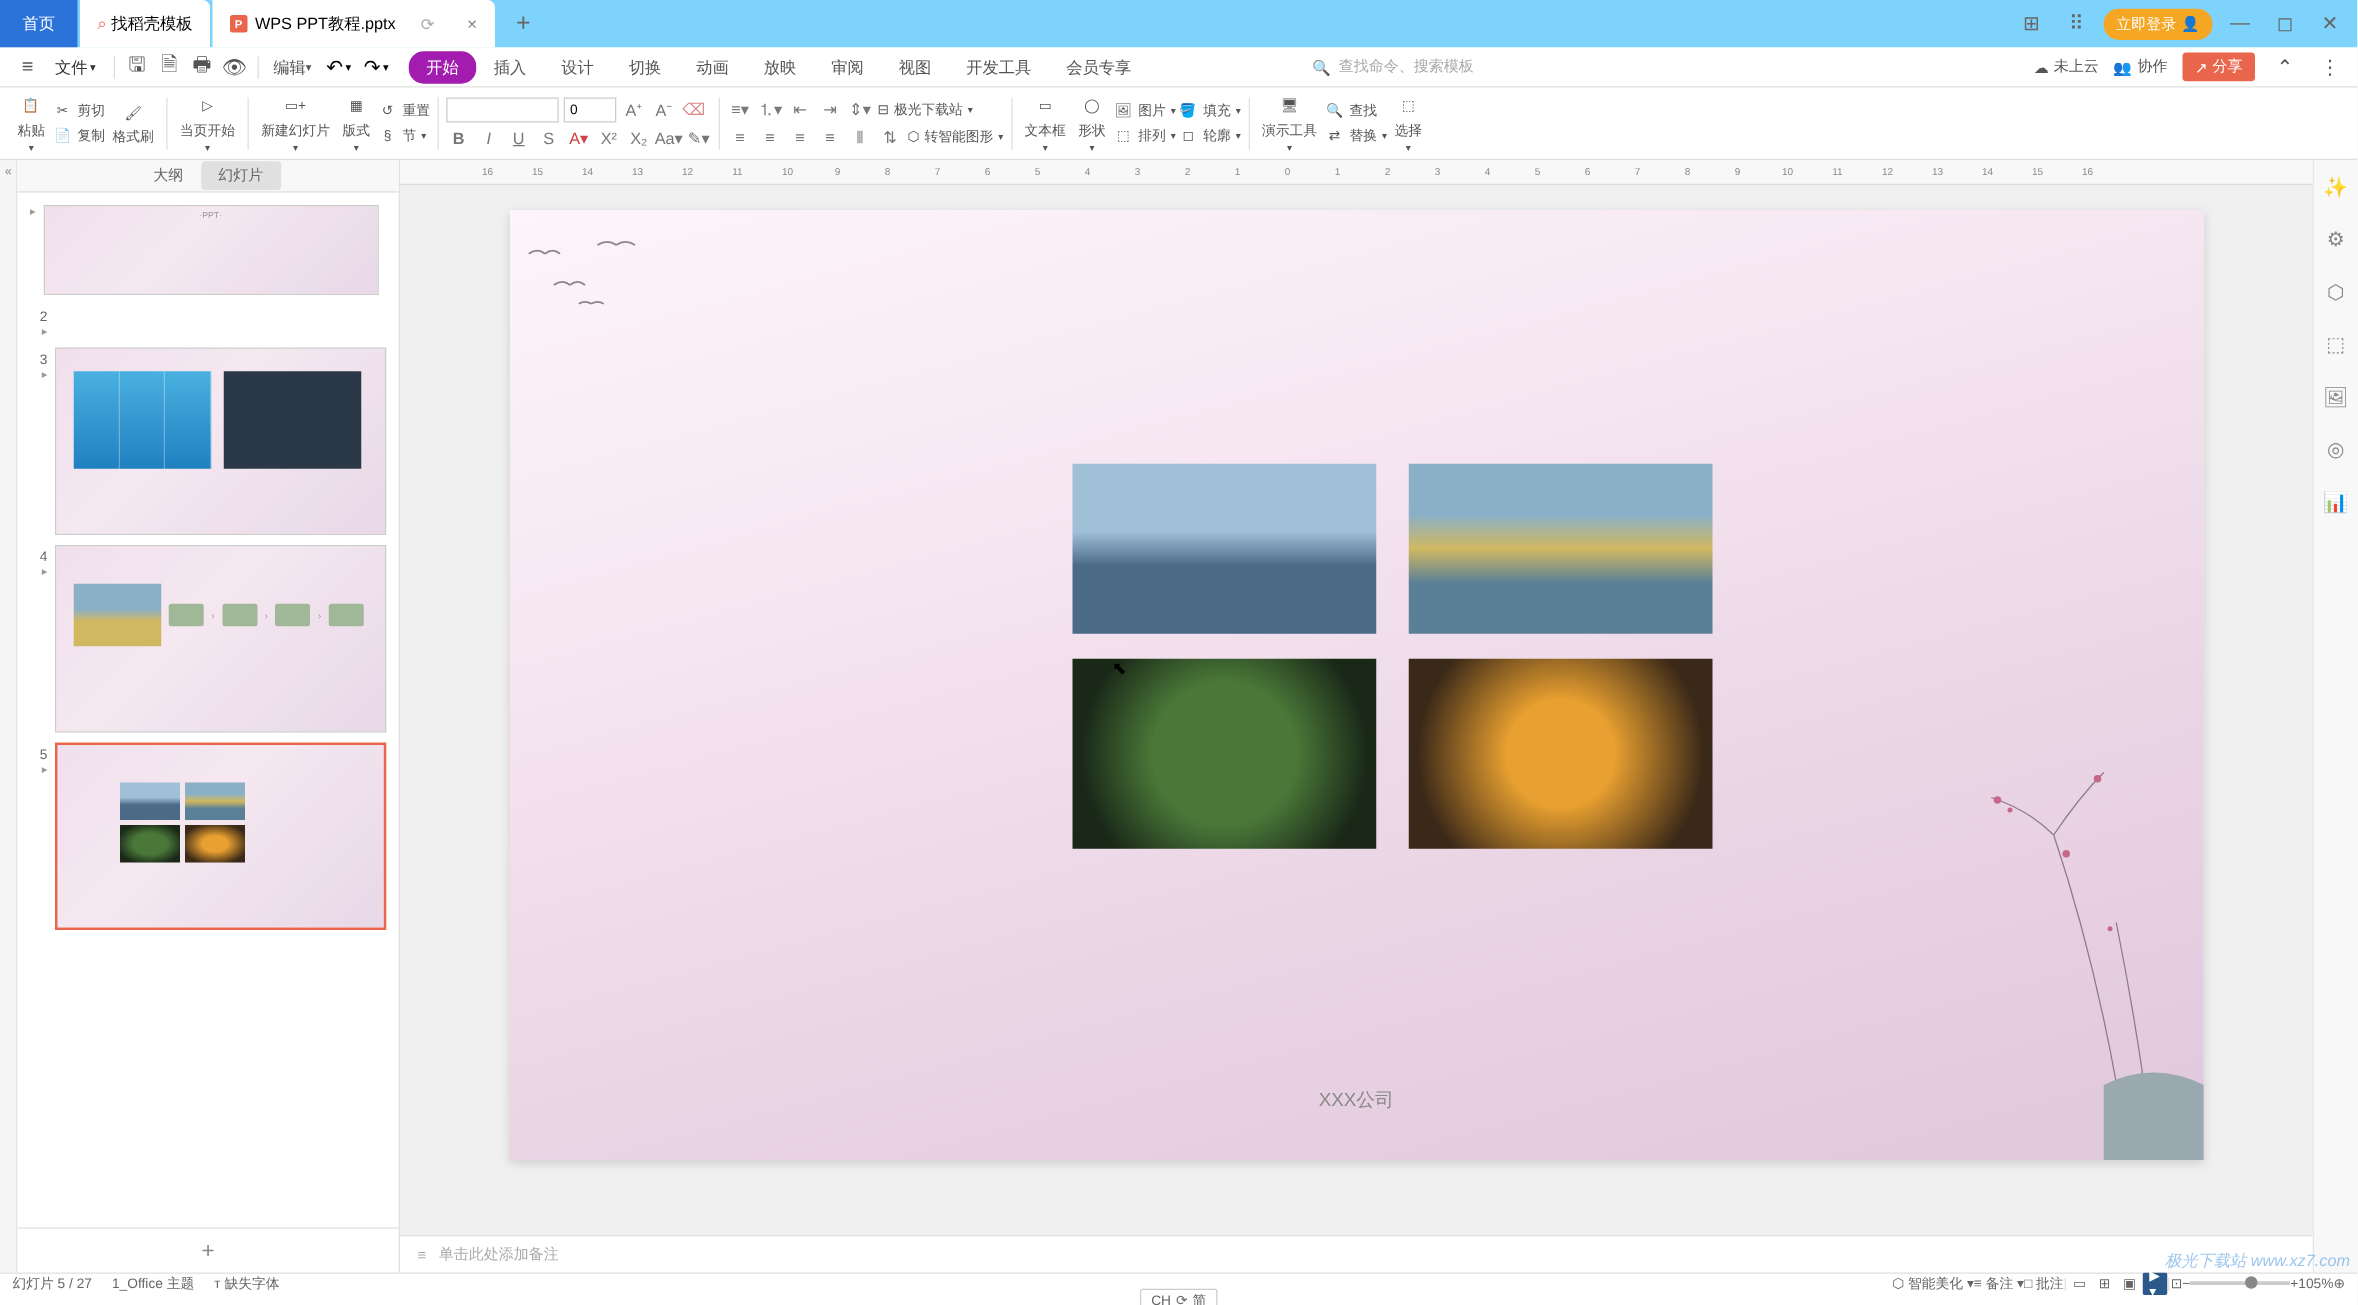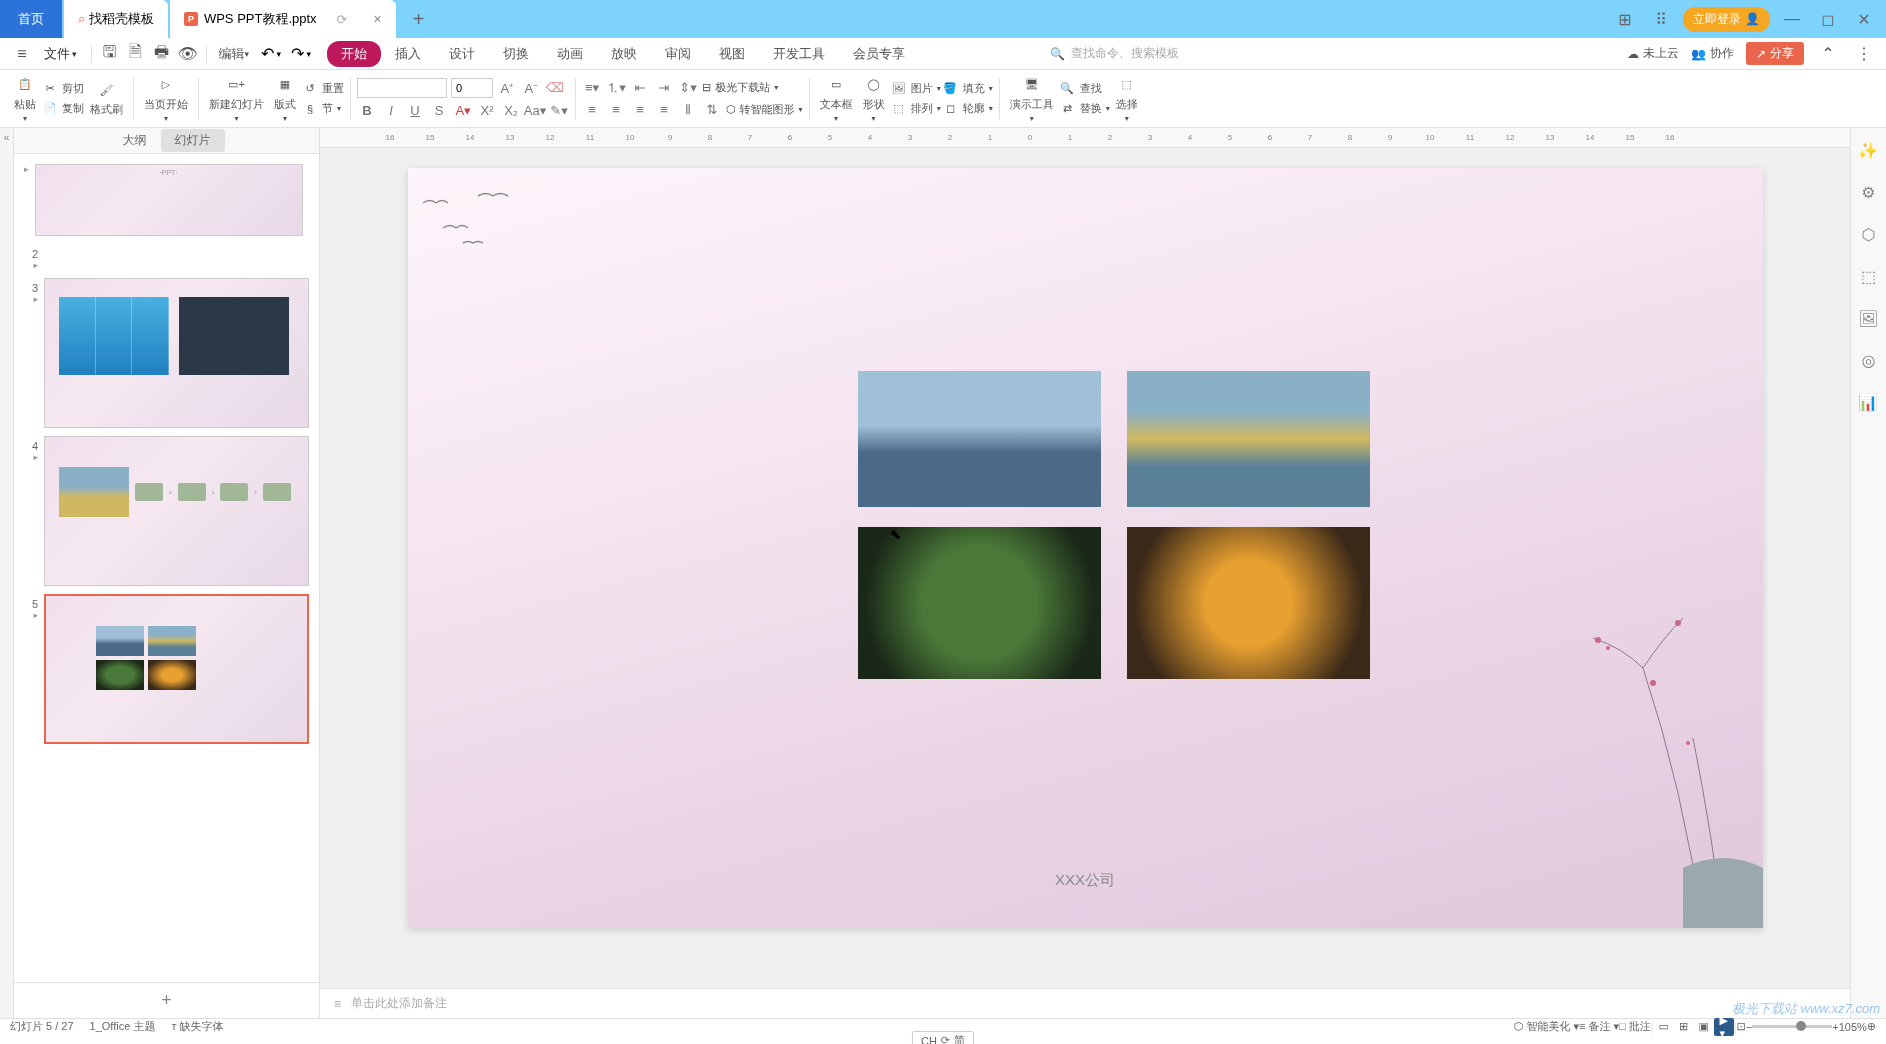--- a/index.html
+++ b/index.html
@@ -20,21 +20,21 @@
 
 
 .menubar { height: 32px; background: #fff; border-bottom: 1px solid #e0e0e0; display: flex; align-items: center; padding: 0 10px; position: relative; }
 .menu-left { display: flex; align-items: center; gap: 2px; }
 .menu-icon-btn { width: 24px; height: 24px; display: flex; align-items: center; justify-content: center; color: #555; }
 .menu-file { padding: 0 8px; font-size: 13px; color: #333; display: flex; align-items: center; gap: 2px; }
 .menu-edit { padding: 0 6px; font-size: 13px; color: #555; display: flex; align-items: center; }
 .menu-undo { display: flex; align-items: center; gap: 2px; padding: 0 4px; }
 .menu-tabs { display: flex; gap: 0; margin-left: 12px; }
 .menu-tab { padding: 4px 14px; font-size: 13px; color: #555; cursor: pointer; }
-.menu-tab.active { background: #be185d; color: #fff; border-radius: 12px; }
+.menu-tab.active { background: #a21caf; color: #fff; border-radius: 12px; }
 .menubar-center { position: absolute; left: 1050px; display: flex; align-items: center; gap: 6px; color: #aaa; font-size: 12px; }
 .menubar-right { position: absolute; right: 10px; display: flex; align-items: center; gap: 12px; }
 .cloud-btn { display: flex; align-items: center; gap: 4px; font-size: 12px; color: #555; }
 .share-btn { background: #e9654b; color: #fff; padding: 3px 10px; border-radius: 3px; font-size: 12px; display: flex; align-items: center; gap: 4px; }
 
 
 .ribbon { height: 58px; background: #fff; border-bottom: 1px solid #e0e0e0; display: flex; align-items: center; padding: 0 10px; gap: 2px; }
 .ribbon-btn-big { display: flex; flex-direction: column; align-items: center; gap: 2px; font-size: 11px; color: #555; padding: 2px 4px; }
 .ribbon-icon { width: 20px; height: 20px; display: flex; align-items: center; justify-content: center; color: #555; }
 .ribbon-row { display: flex; align-items: center; gap: 4px; font-size: 11px; color: #555; }

